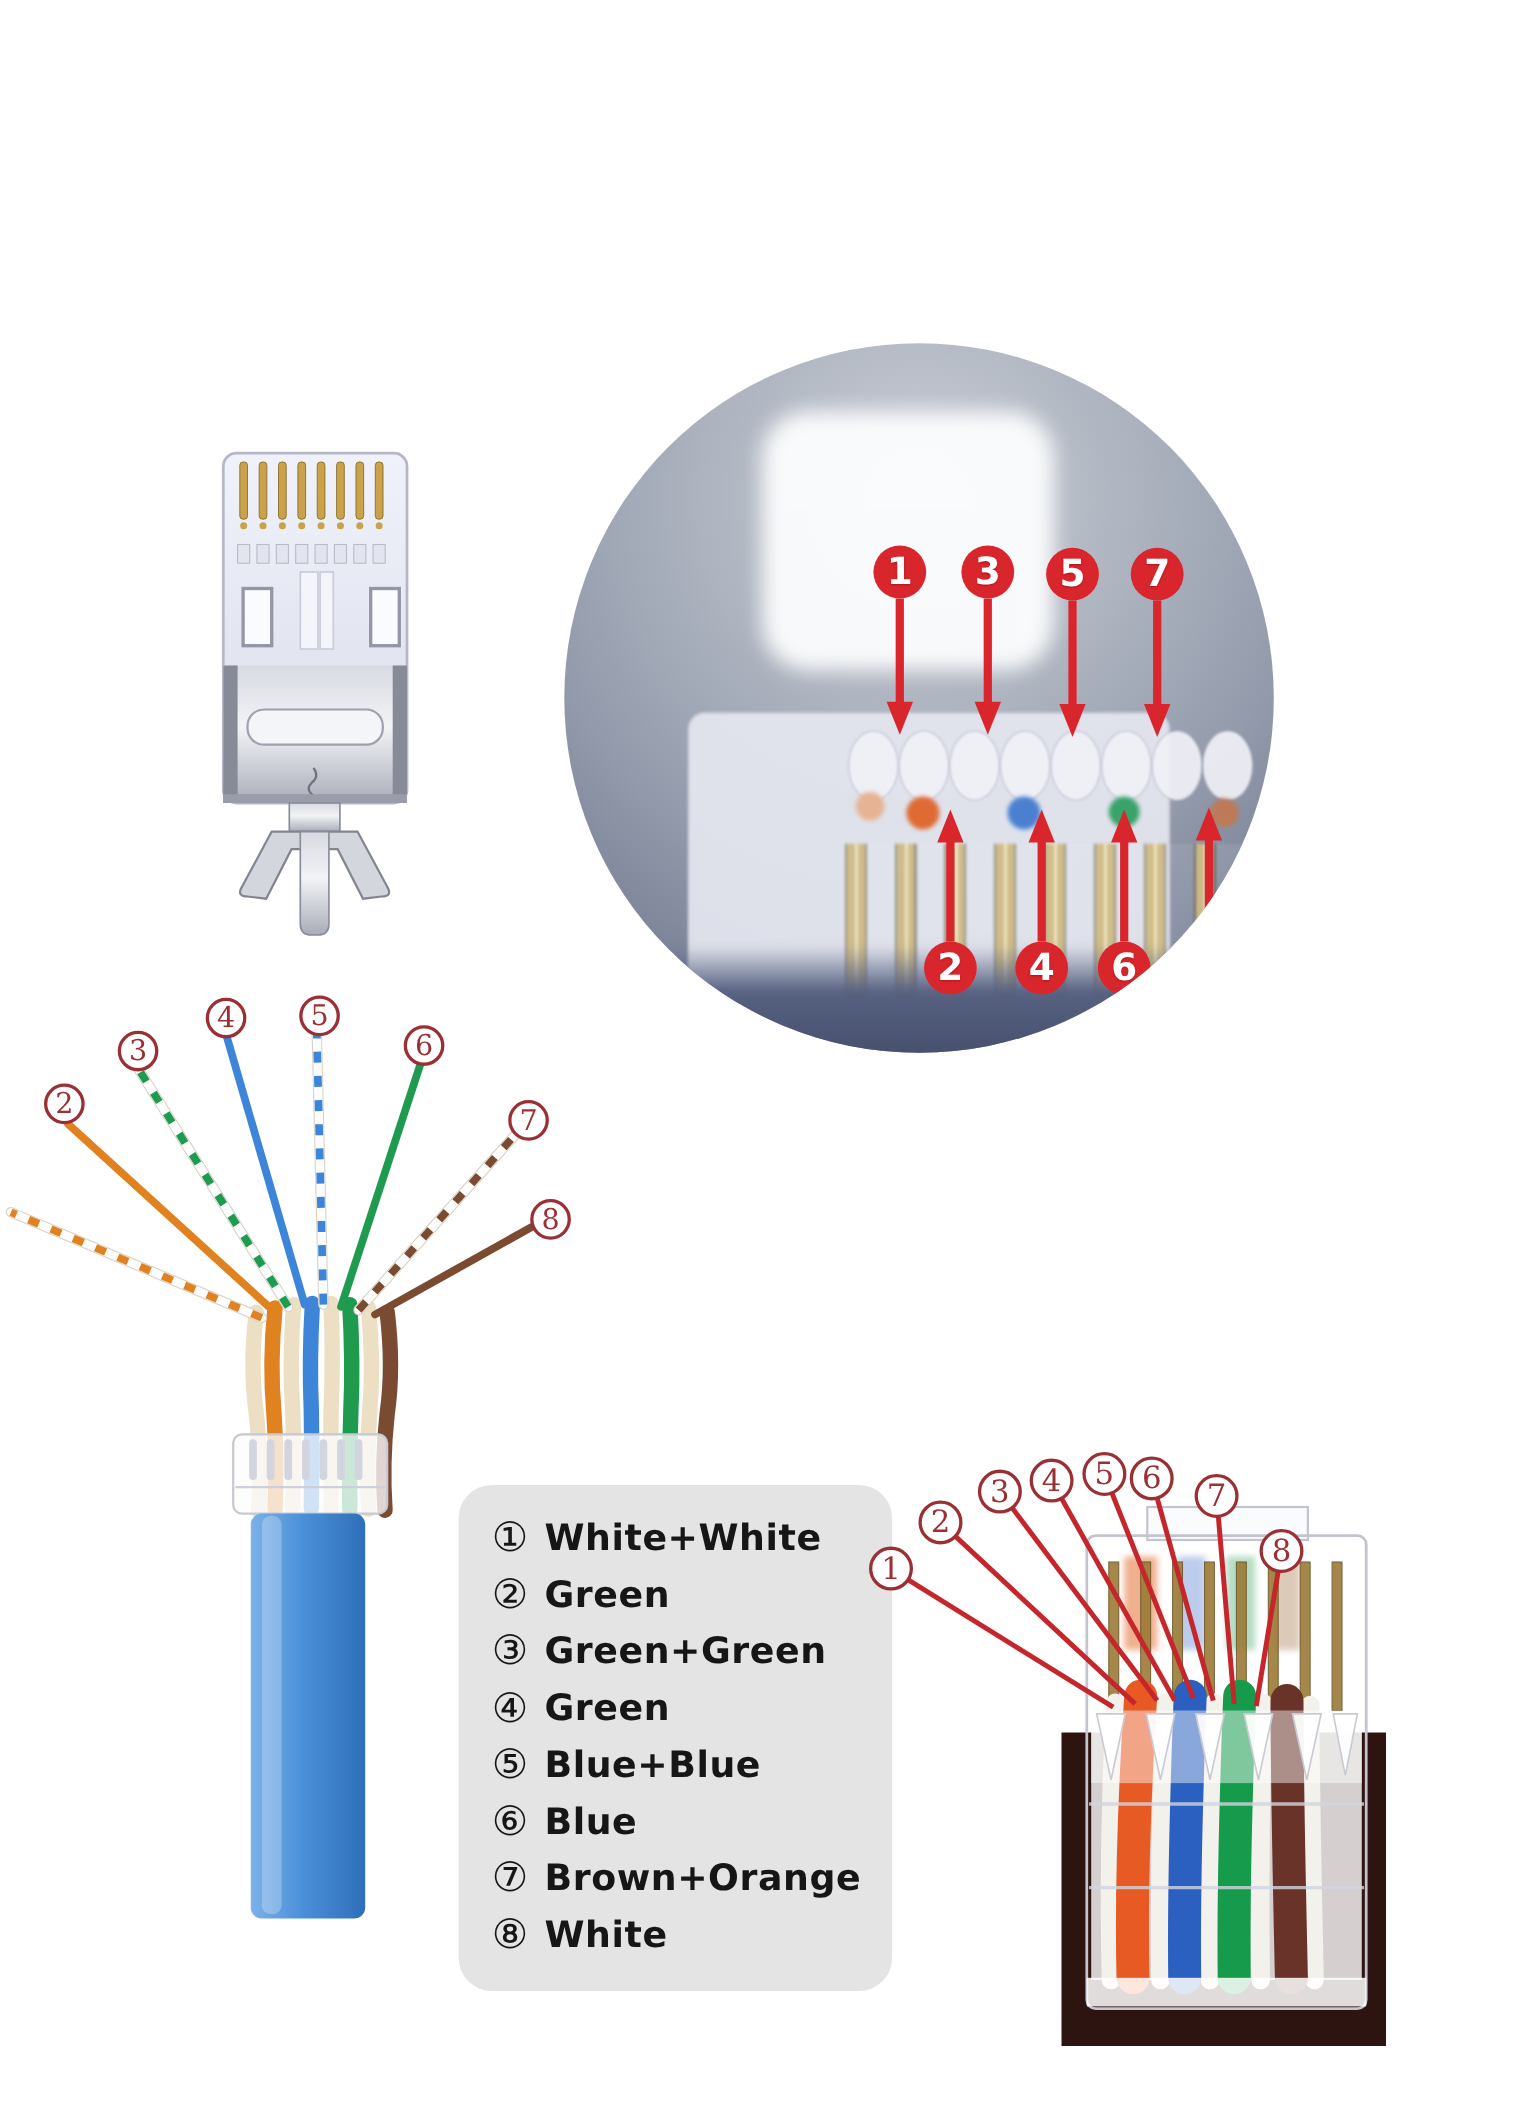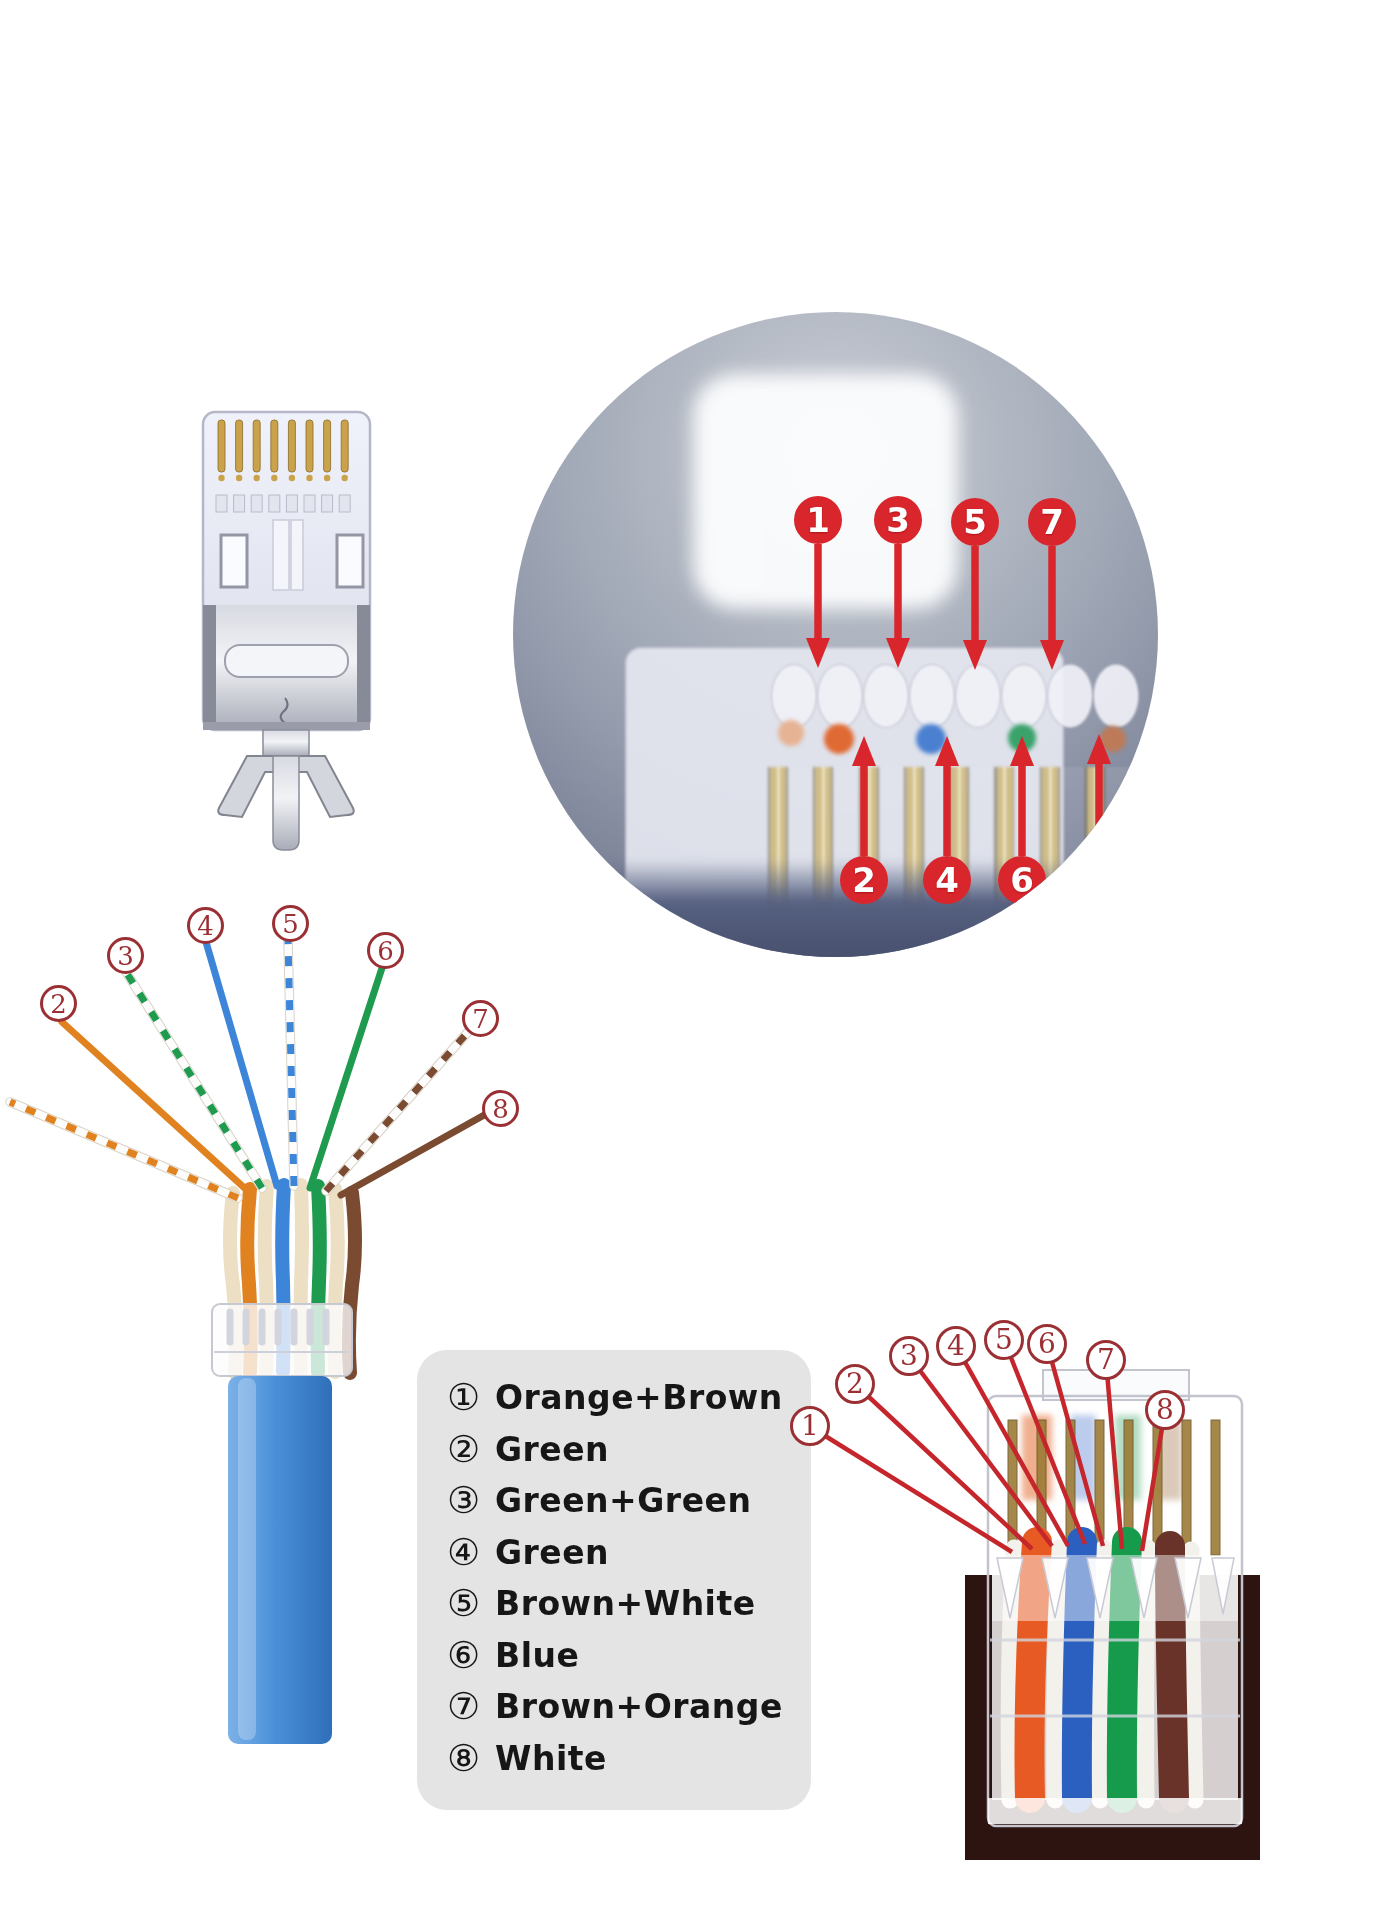--- a/index.html
+++ b/index.html
@@ -275,37 +275,37 @@
   <div class="ncircle small" style="left:187px;top:907px;">4</div>
   <div class="ncircle small" style="left:272px;top:905px;">5</div>
   <div class="ncircle small" style="left:367px;top:932px;">6</div>
   <div class="ncircle small" style="left:462px;top:1000px;">7</div>
   <div class="ncircle small" style="left:482px;top:1090px;">8</div>
 
   <div class="legend">
     <div class="legend-rows">
       <div class="legend-row">
         <span class="legend-num">①</span>
-        <span class="legend-label">Orange+Brown</span>
+        <span class="legend-label">White+White</span>
         </div>
       <div class="legend-row">
         <span class="legend-num">②</span>
         <span class="legend-label">Green</span>
         </div>
       <div class="legend-row">
         <span class="legend-num">③</span>
         <span class="legend-label">Green+Green</span>
         </div>
       <div class="legend-row">
         <span class="legend-num">④</span>
         <span class="legend-label">Green</span>
         </div>
       <div class="legend-row">
         <span class="legend-num">⑤</span>
-        <span class="legend-label">Brown+White</span>
+        <span class="legend-label">Blue+Blue</span>
         </div>
       <div class="legend-row">
         <span class="legend-num">⑥</span>
         <span class="legend-label">Blue</span>
         </div>
       <div class="legend-row">
         <span class="legend-num">⑦</span>
         <span class="legend-label">Brown+Orange</span>
         </div>
       <div class="legend-row">

